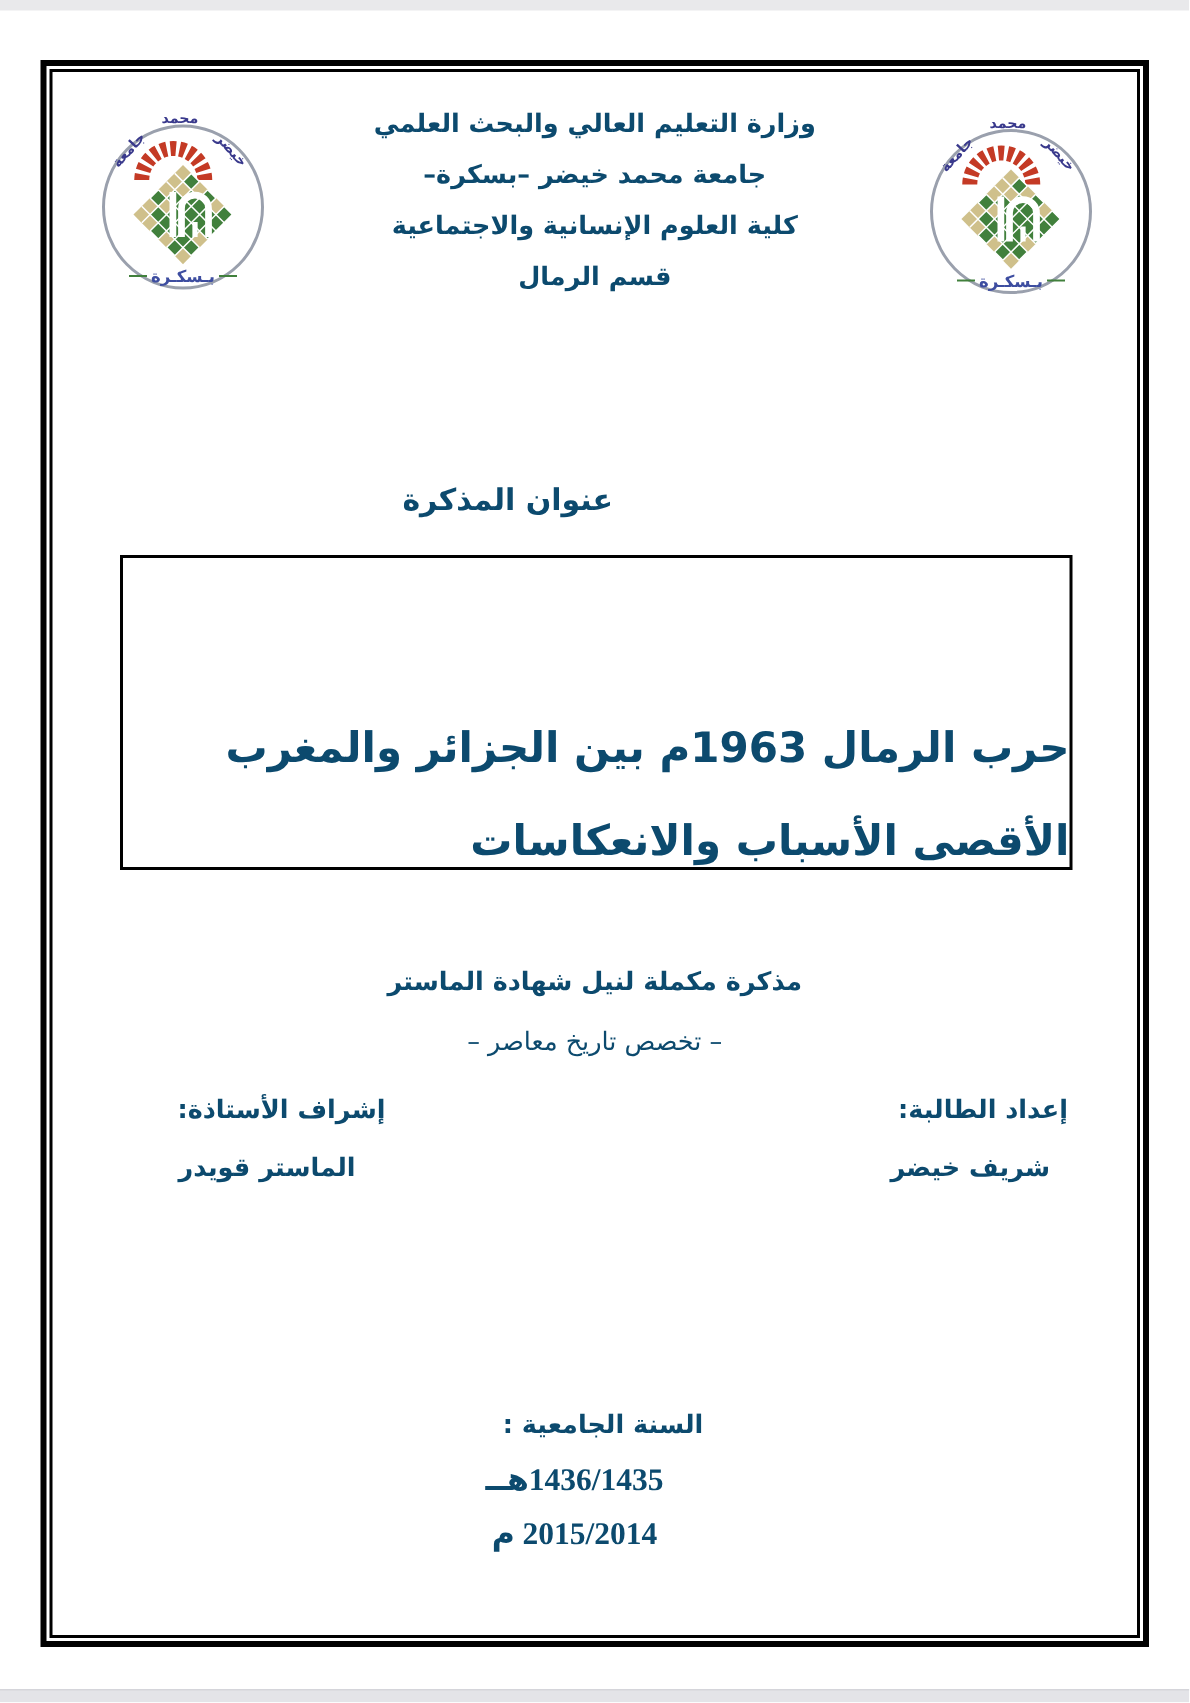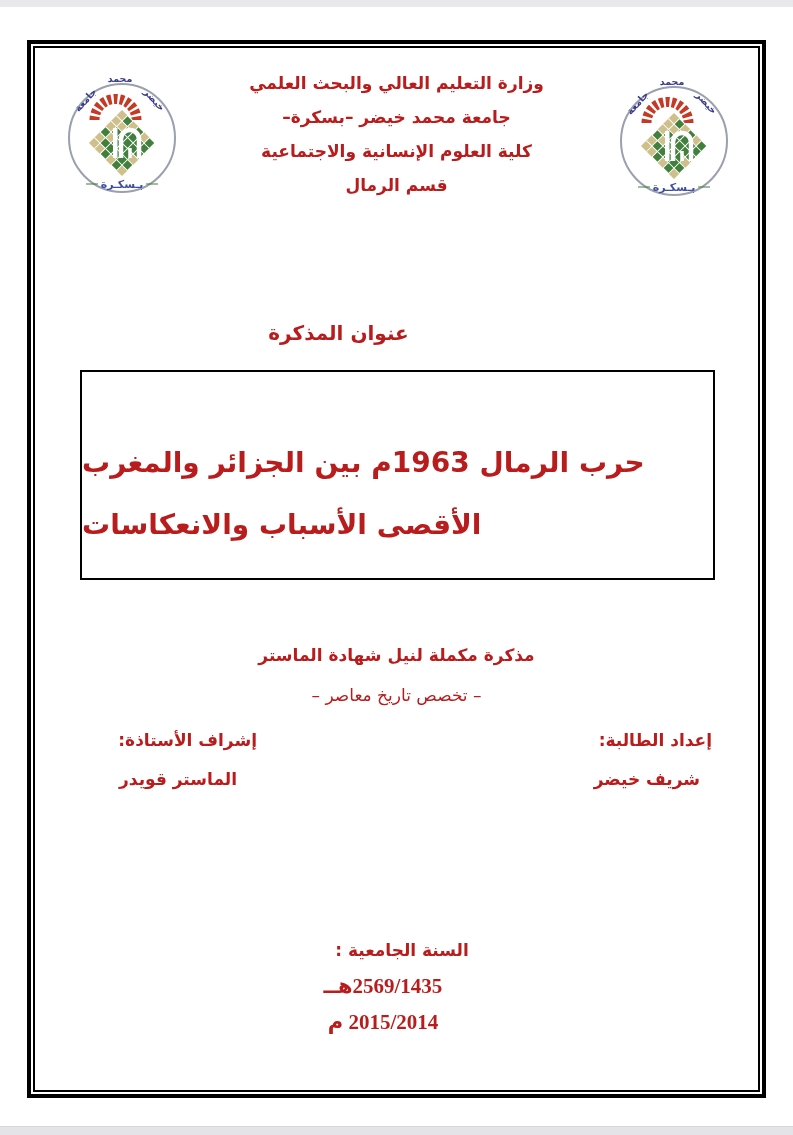--- a/index.html
+++ b/index.html
@@ -1,39 +1,39 @@
 <!DOCTYPE html>
 <html lang="ar" dir="rtl"><head>
 <meta charset="utf-8">
 <style>
   * { margin:0; padding:0; box-sizing:border-box; }
   html,body { background:#fff; }
   .page {
     position:relative; width:793px; height:1135px; background:#ffffff;
-    font-family:"DejaVu Sans", sans-serif; color:#b91c1c; direction:rtl; overflow:hidden;
+    font-family:"DejaVu Sans", sans-serif; color:#0c4a6e; direction:rtl; overflow:hidden;
   }
   .edge-bar-top { position:absolute; top:0; left:0; width:793px; height:7px; background:#e9e9eb; }
   .edge-bar-bottom { position:absolute; top:1126px; left:0; width:793px; height:9px; background:#e4e4e8; border-top:1px solid #d5d5da; }
 
   .frame-outer { position:absolute; left:27px; top:40px; width:739px; height:1058px; border:4px solid #000; }
   .frame-inner { position:absolute; left:33px; top:46px; width:727px; height:1046px; border:2px solid #000; }
 
   .header-block { position:absolute; top:66px; left:0; width:793px; text-align:center;
     font-weight:700; font-size:17px; line-height:34px; }
 
   .logo { position:absolute; width:116px; height:132px; }
   .logo-left  { left:64px;  top:68px; }
   .logo-right { left:616px; top:71px; }
   svg text { font-family:"DejaVu Sans", sans-serif; font-weight:700; }
 
   .title-label { position:absolute; top:318px; left:0; width:677px; text-align:center;
     font-weight:700; font-size:20px; line-height:30px; }
 
   .title-box { position:absolute; left:80px; top:370px; width:635px; height:210px; border:2px solid #000; }
-  .title-box-inner { padding-top:60px; width:100%; text-align:left; font-weight:700;
+  .title-box-inner { padding-top:96px; width:100%; text-align:right; font-weight:700;
     font-size:28px; line-height:62px; }
 
   .degree-line    { position:absolute; top:641px; left:0; width:793px; text-align:center; font-weight:700; font-size:17px; line-height:28px; }
   .specialty-line { position:absolute; top:681px; left:0; width:793px; text-align:center; font-weight:400; font-size:17px; line-height:28px; }
 
   .student-block { position:absolute; top:721px; right:81px; width:200px; font-weight:700; font-size:17px; line-height:39px; text-align:right; }
   .student-name   { padding-right:12px; }
   .student-name-2 { padding-right:37px; }
 
   .supervisor-block { position:absolute; top:721px; left:57px; width:200px; font-weight:700; font-size:17px; line-height:39px; text-align:right; }
@@ -120,18 +120,18 @@
     <div class="student-name">شريف خيضر</div>
   </div>
 
   <div class="supervisor-block">
     <div>إشراف الأستاذة:</div>
     <div class="supervisor-name">الماستر قويدر</div>
   </div>
 
   <div class="year-block">
     <div class="year-label">السنة الجامعية :</div>
-    <div class="year-line">2569/1435هــ</div>
+    <div class="year-line">1436/1435هــ</div>
     <div class="year-line">2015/2014 م</div>
   </div>
 
   <div class="edge-bar-bottom"></div>
 </div>
 
 </body></html>

